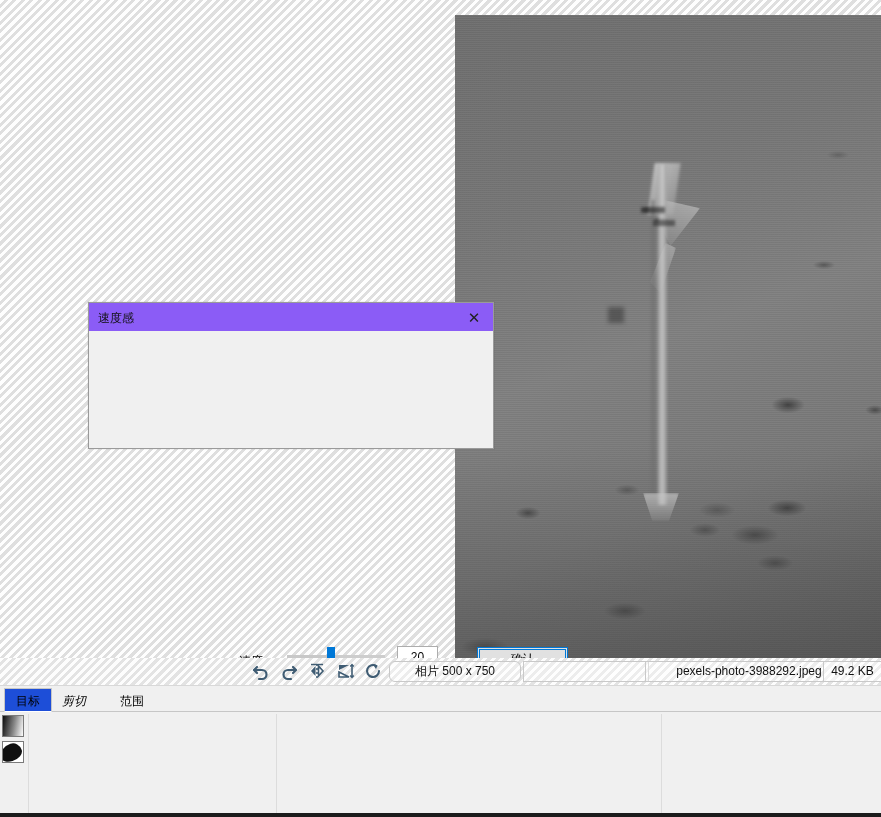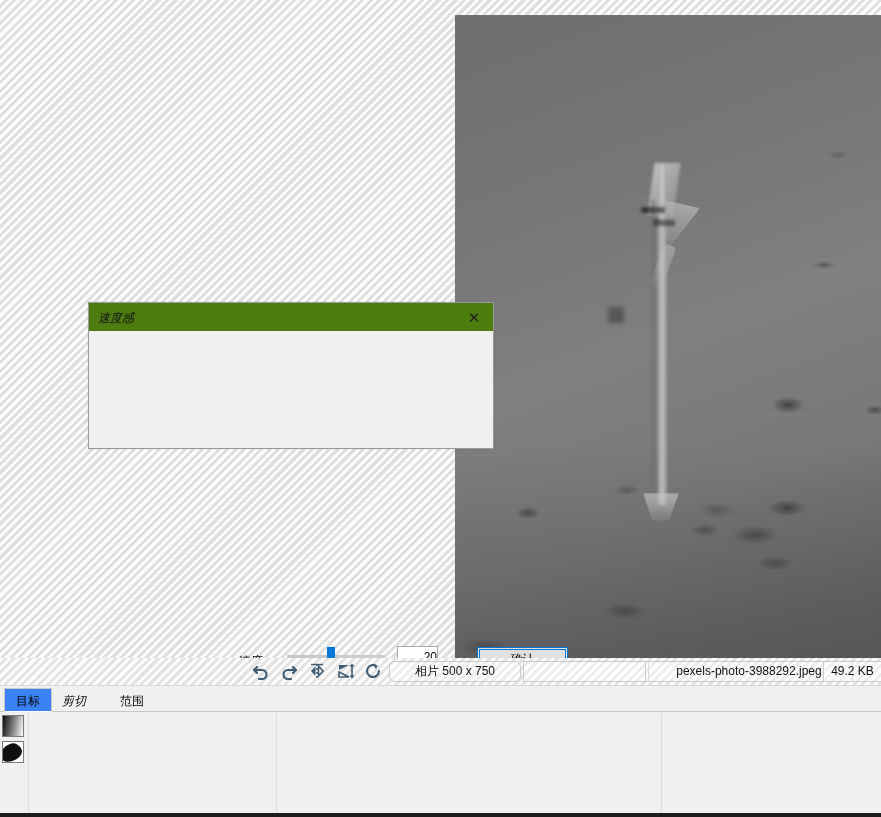--- a/index.html
+++ b/index.html
@@ -103,23 +103,22 @@
     background: rgba(40,40,40,.45); filter: blur(2px); }
 
   
   .dialog {
     position: absolute; left: 88px; top: 302px; width: 406px; height: 147px;
     background: #f0f0f0;
     border: 1px solid #9a9a9a;
     box-shadow: 0 0 0 1px rgba(0,0,0,0.04);
   }
   .dialog-titlebar {
-    position: relative; height: 29px; background: #4d7c0f;
+    position: relative; height: 29px; background: #8b5cf6;
     border-bottom: 1px solid #f0f0f0;
-    font-style: italic;
   }
   .dialog-title {
     position: absolute; left: 9px; top: 7px; font-size: 12px; color: #111;
   }
   .dialog-close {
     position: absolute; right: 0; top: 0; width: 38px; height: 28px;
     display: flex; align-items: center; justify-content: center;
     font-size: 15px; color: #222; cursor: pointer; line-height: 1;
   }
 
@@ -132,21 +131,21 @@
     background: #c8c8c8;
   }
   .slider-track.right { left: 246px; width: 50px; background: #cdcdcd; }
   .slider-thumb {
     position: absolute; left: 238px; top: 344px; width: 8px; height: 19px;
     background: #0078d7; cursor: pointer;
   }
   .spin-box {
     position: absolute; left: 308px; top: 343px; width: 41px; height: 22px;
     background: #fff; border: 1px solid #adadad;
-    font-size: 12px; text-align: right; line-height: 20px; color: #000;
+    font-size: 12px; text-align: center; line-height: 20px; color: #000;
   }
   .combo {
     position: absolute; left: 196px; top: 380px; width: 103px; height: 23px;
     background: #e1e1e1; border: 1px solid #cccccc;
     display: flex; align-items: center; cursor: pointer;
   }
   .combo-text { padding-left: 7px; font-size: 12px; flex: 1; }
   .combo-arrow { width: 22px; text-align: center; font-size: 9px; color: #444; }
 
   .btn-primary {
@@ -201,21 +200,21 @@
   .tabstrip {
     position: absolute; left: 0; top: 686px; width: 881px; height: 26px;
     background: #f0f0f0; border-bottom: 1px solid #c6c6c6;
   }
   .tab {
     position: absolute; top: 2px; height: 24px; padding: 0 11px;
     font-size: 12px; line-height: 24px; cursor: pointer;
     border: 1px solid transparent; color: #000;
   }
   .tab.active {
-    background: #3b82f6; border: 1px solid #c6c6c6; border-bottom-color: #ffffff;
+    background: #1d4ed8; border: 1px solid #c6c6c6; border-bottom-color: #ffffff;
   }
 
   
   .panel {
     position: absolute; left: 0; top: 712px; width: 881px; height: 105px;
     background: #f0f0f0;
   }
   .left-rail { position: absolute; left: 0; top: 0; width: 26px; height: 105px; }
   .swatch {
     position: absolute; left: 2px; width: 22px; height: 22px;

